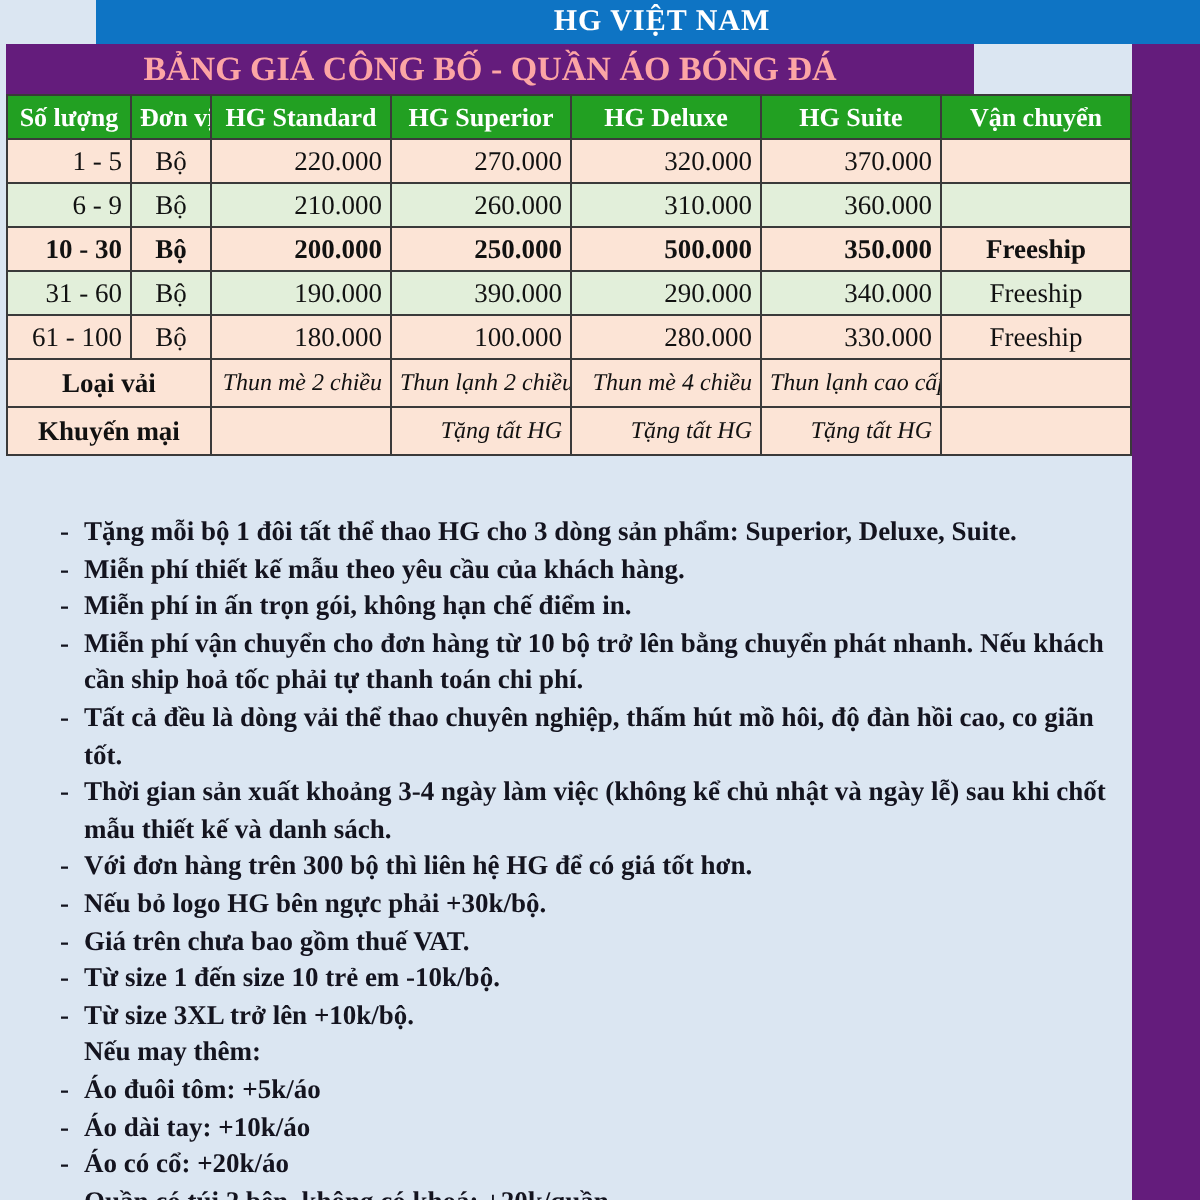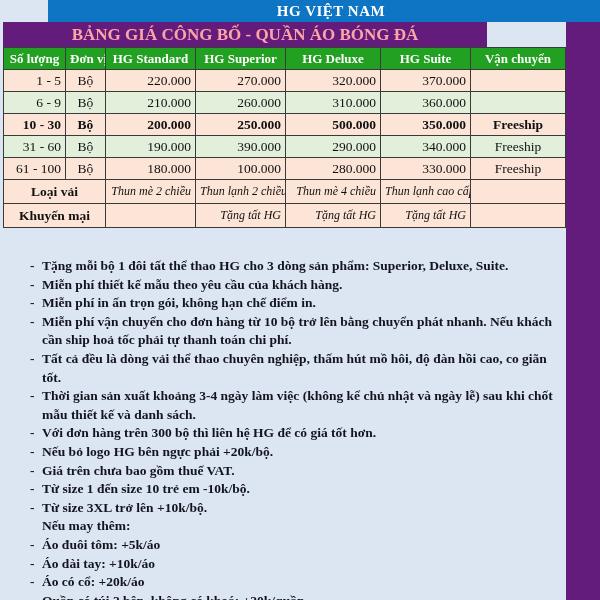--- a/index.html
+++ b/index.html
@@ -209,21 +209,21 @@
     <div class="note">
         <span class="dash">-</span>
         <span class="text">Thời gian sản xuất khoảng 3-4 ngày làm việc (không kể chủ nhật và ngày lễ) sau khi chốt mẫu thiết kế và danh sách.</span>
       </div>
     <div class="note">
         <span class="dash">-</span>
         <span class="text">Với đơn hàng trên 300 bộ thì liên hệ HG để có giá tốt hơn.</span>
       </div>
     <div class="note">
         <span class="dash">-</span>
-        <span class="text">Nếu bỏ logo HG bên ngực phải +20k/bộ.</span>
+        <span class="text">Nếu bỏ logo HG bên ngực phải +30k/bộ.</span>
       </div>
     <div class="note">
         <span class="dash">-</span>
         <span class="text">Giá trên chưa bao gồm thuế VAT.</span>
       </div>
     <div class="note">
         <span class="dash">-</span>
         <span class="text">Từ size 1 đến size 10 trẻ em -10k/bộ.</span>
       </div>
     <div class="note">

